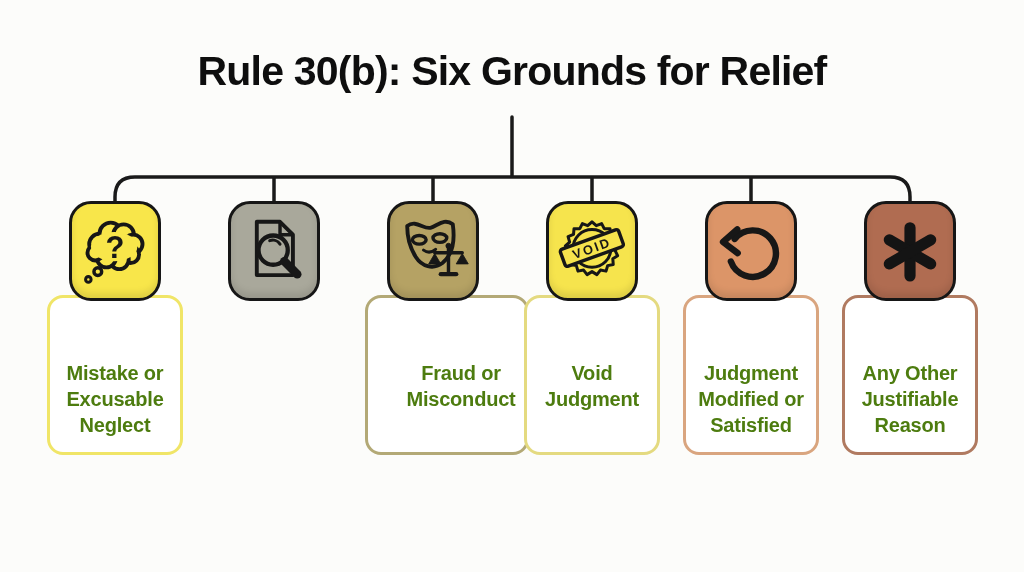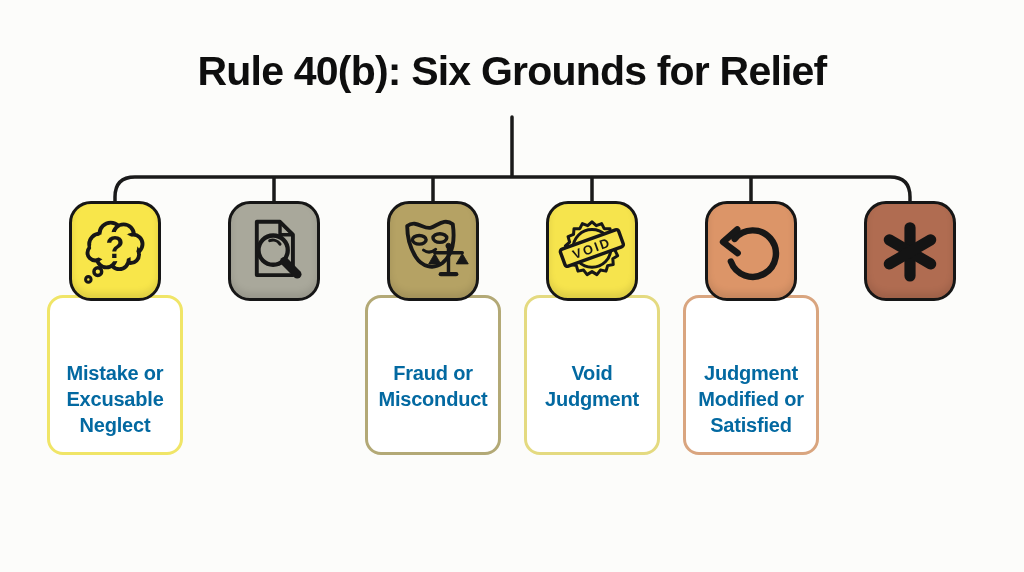--- a/index.html
+++ b/index.html
@@ -16,33 +16,33 @@
   .connectors{position:absolute;top:0;left:0;z-index:1;}
   .ground{position:absolute;top:248px;width:136px;height:210px;z-index:2;}
   .card{
     margin-top:47px;height:154px;background:#FFFFFF;
     border:3px solid #CCCCCC;border-radius:16px;
     box-sizing:content-box;width:130px;
   }
   .card-label{
     padding-top:62px;text-align:center;
     font-size:20px;font-weight:bold;line-height:26px;
-    color:#0369a1;letter-spacing:-0.2px;white-space:pre-line;
+    color:#4d7c0f;letter-spacing:-0.2px;white-space:pre-line;
   }
   .icon-box{
     position:absolute;top:-47px;left:22px;width:86px;height:94px;
     border:3px solid #161616;border-radius:22px;background:#DDD;
     box-shadow:inset 0 -5px 7px rgba(0,0,0,0.10);
   }
   .icon-box svg{position:absolute;top:0;left:0;width:86px;height:94px;}
 </style>
 </head>
 <body>
 
-<div class="title">Rule 40(b): Six Grounds for Relief</div>
+<div class="title">Rule 30(b): Six Grounds for Relief</div>
 
 <svg class="connectors" width="1024" height="572" viewBox="0 0 1024 572">
   <path d="M512 117 V177
            M115 252 V197 Q115 177 135 177 H890 Q910 177 910 197 V252
            M274 177 V252 M433 177 V252 M592 177 V252 M751 177 V252" fill="none" stroke="#1A1A1A" stroke-width="3.5" stroke-linecap="round"></path>
 </svg>
 
 <div class="ground" style="left:47px">
   <div class="card" style="border-color: rgb(240, 229, 103);">
     <div class="card-label">Mistake or
@@ -75,21 +75,21 @@
       <path class="bgfill" d="M30 16 H57 L72 31 V78 H30 Z" fill="#A9A89B" stroke="#171717" stroke-width="4.5" stroke-linejoin="round"></path>
       <path d="M57 16 V31 H72" fill="none" stroke="#171717" stroke-width="4" stroke-linejoin="round"></path>
       <circle class="bgfill" cx="49" cy="49" r="17" fill="#A9A89B" stroke="#171717" stroke-width="5"></circle>
       <path d="M57 42 A10 10 0 0 0 45 38" fill="none" stroke="#171717" stroke-width="3.5" stroke-linecap="round"></path>
       <path d="M62 62 L77 77" stroke="#171717" stroke-width="10" stroke-linecap="round"></path>
     </svg>
   </div>
 </div>
 
 <div class="ground" style="left:365px">
-  <div class="card" style="border-color: rgb(179, 169, 118);">
+  <div class="card" style="border-color: rgb(179, 169, 118); padding-left: 28px;">
     <div class="card-label">Fraud or
 Misconduct</div>
   </div>
   <div class="icon-box" style="background: rgb(181, 162, 100);">
     <svg viewBox="0 0 100 100">
       <path class="bgfill" d="M20 21 C30 13 39 25 47 23 C55 21 63 11 73 19 C76 40 72 55 61 64 C50 72 37 68 30 57 C23 46 20 32 20 21 Z" fill="#B5A264" stroke="#171717" stroke-width="4.5" stroke-linejoin="round"></path>
       <ellipse class="bgfill" cx="34" cy="37" rx="8" ry="5" fill="#B5A264" stroke="#171717" stroke-width="4"></ellipse>
       <ellipse class="bgfill" cx="58" cy="35" rx="8" ry="5" fill="#B5A264" stroke="#171717" stroke-width="4"></ellipse>
       <path d="M39 49 Q46 54 53 48" fill="none" stroke="#171717" stroke-width="3.5" stroke-linecap="round"></path>
       <g stroke="#171717" fill="#171717">
@@ -129,20 +129,25 @@
   </div>
   <div class="icon-box" style="background: rgb(220, 149, 104);">
     <svg viewBox="0 0 100 100">
       <path d="M31 36 A27 27 0 1 1 26.6 62.2" fill="none" stroke="#171717" stroke-width="7.5" stroke-linecap="round"></path>
       <path d="M34 25 L17.5 39.5 L34.5 52.5" fill="none" stroke="#171717" stroke-width="7.5" stroke-linecap="round" stroke-linejoin="round"></path>
     </svg>
   </div>
 </div>
 
 <div class="ground" style="left:842px">
+  <div class="card" style="border-color: rgb(176, 122, 96);">
+    <div class="card-label">Any Other
+Justifiable
+Reason</div>
+  </div>
   <div class="icon-box" style="background: rgb(176, 108, 81);">
     <svg viewBox="0 0 100 100">
       <g stroke="#141414" stroke-width="13" stroke-linecap="round">
         <path d="M50 23 V79"></path>
         <path d="M26 37 L74 65"></path>
         <path d="M74 37 L26 65"></path>
       </g>
     </svg>
   </div>
 </div>

